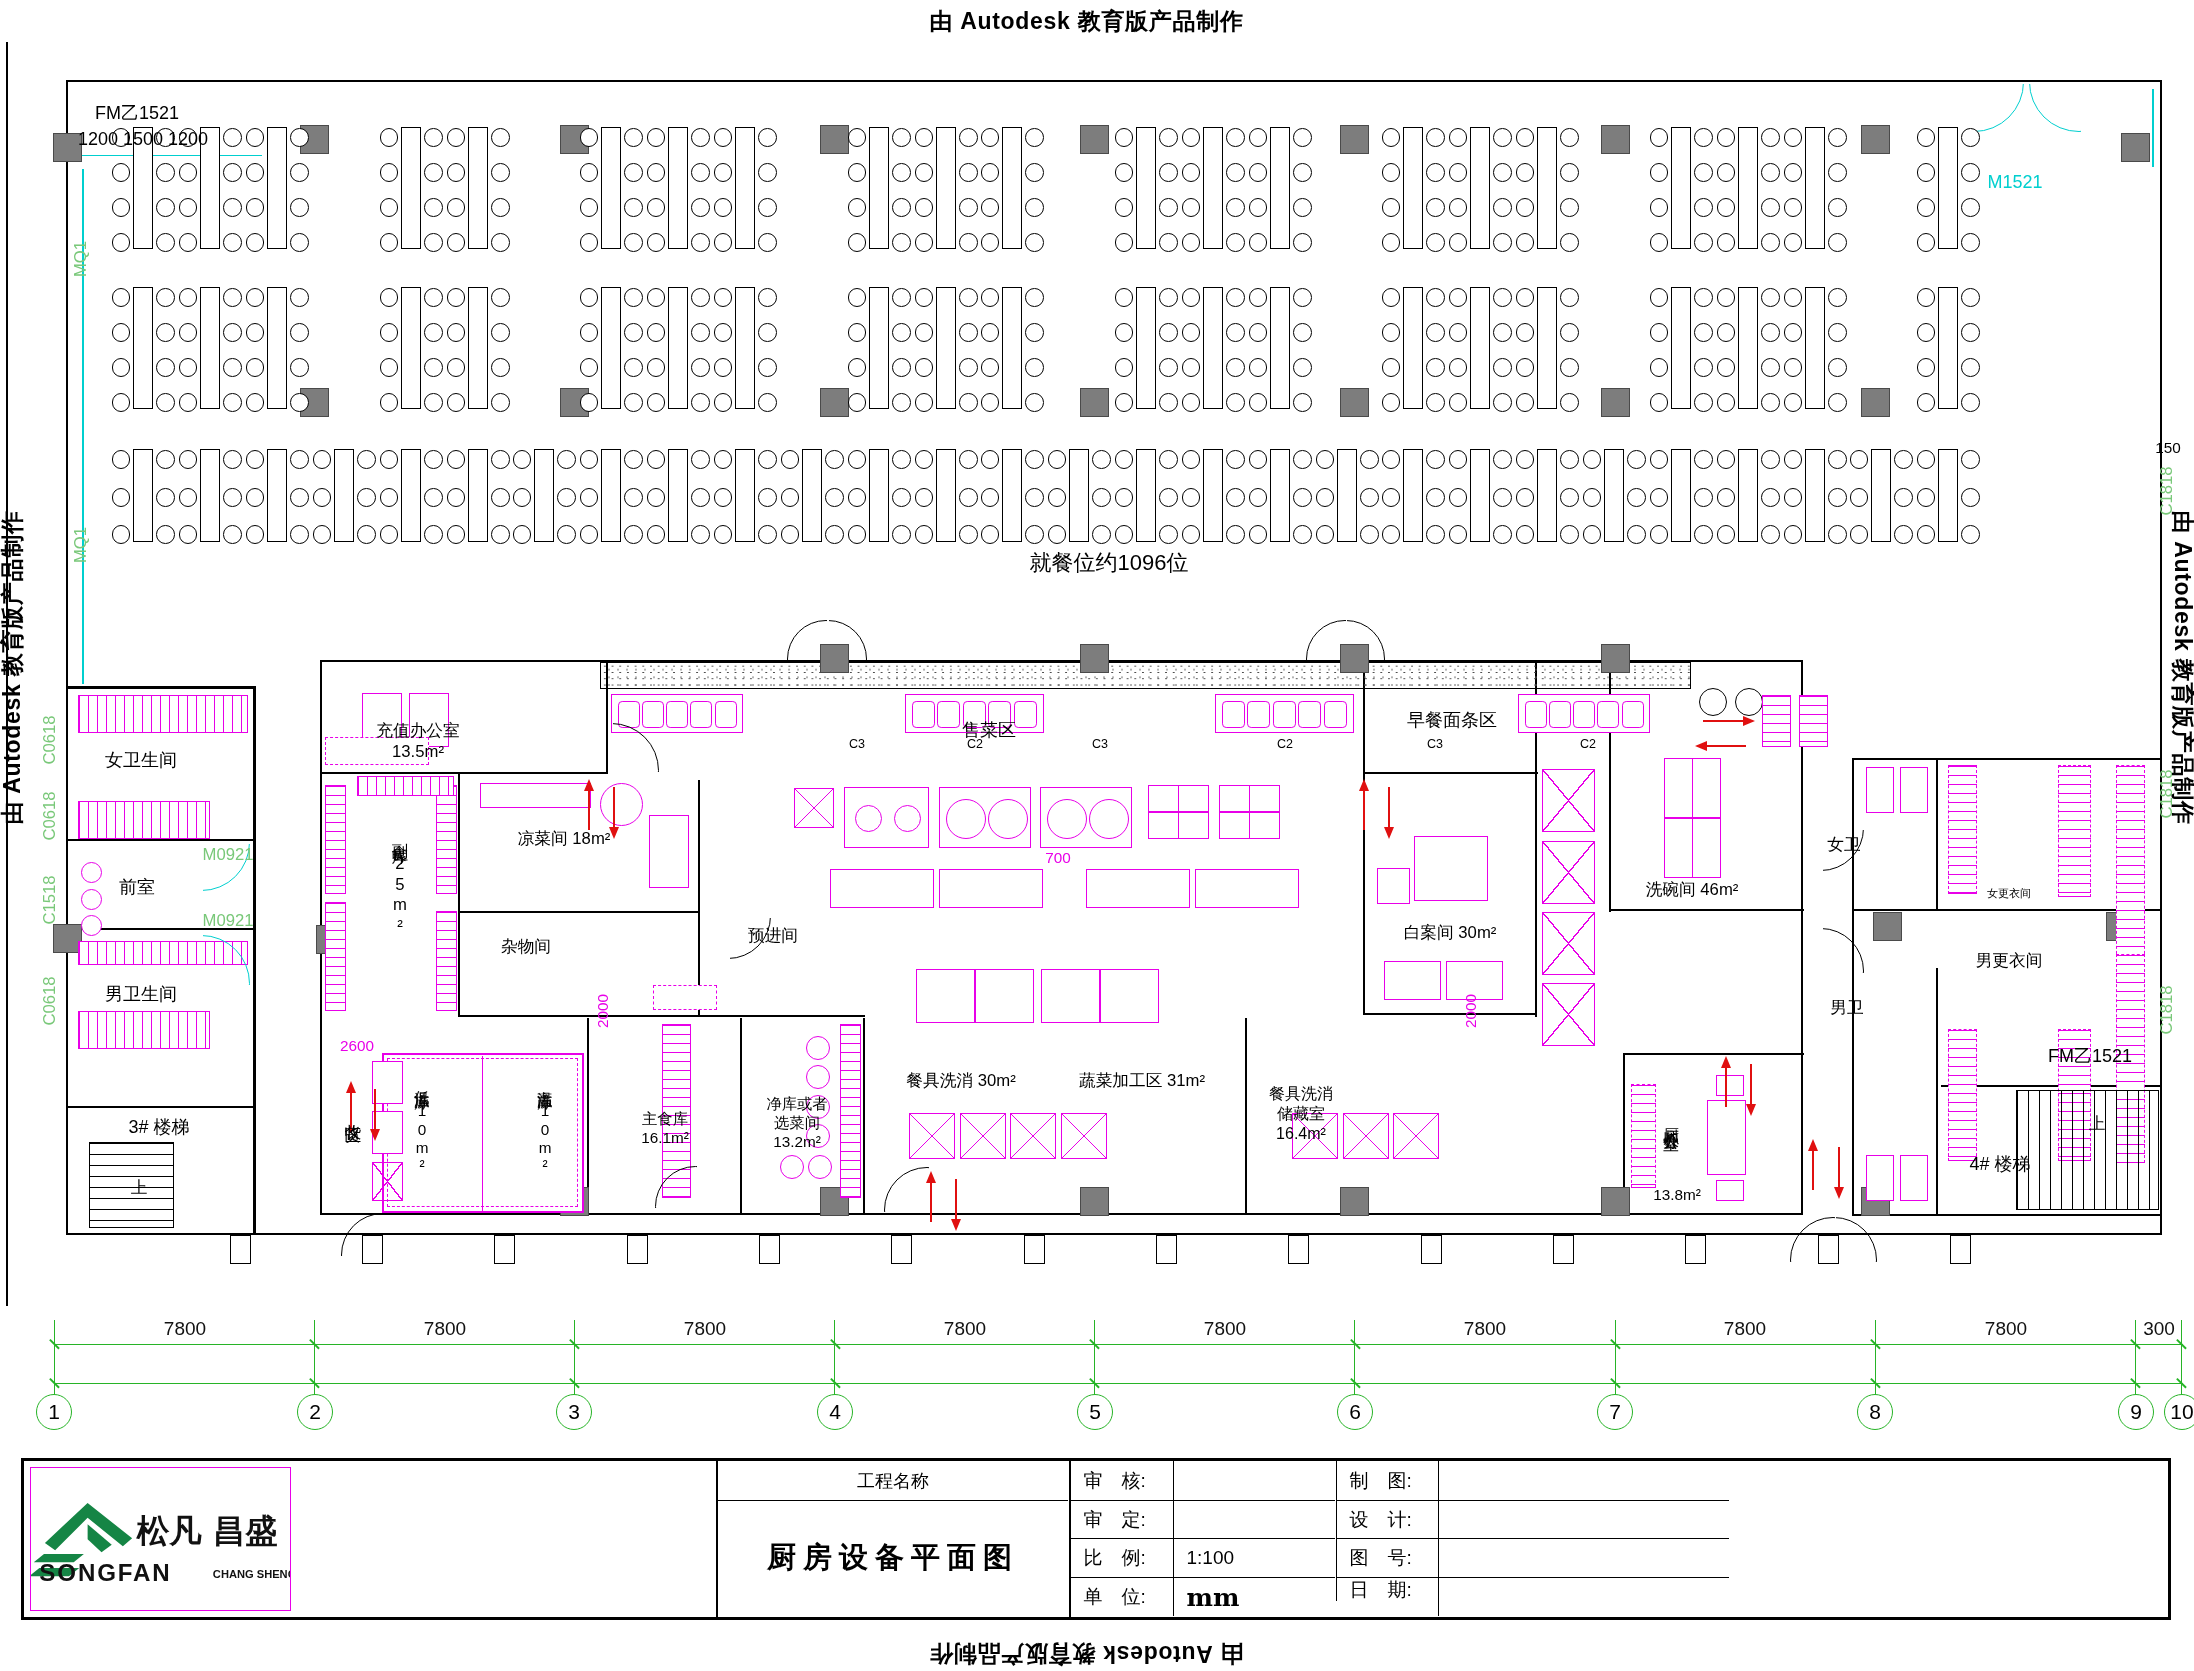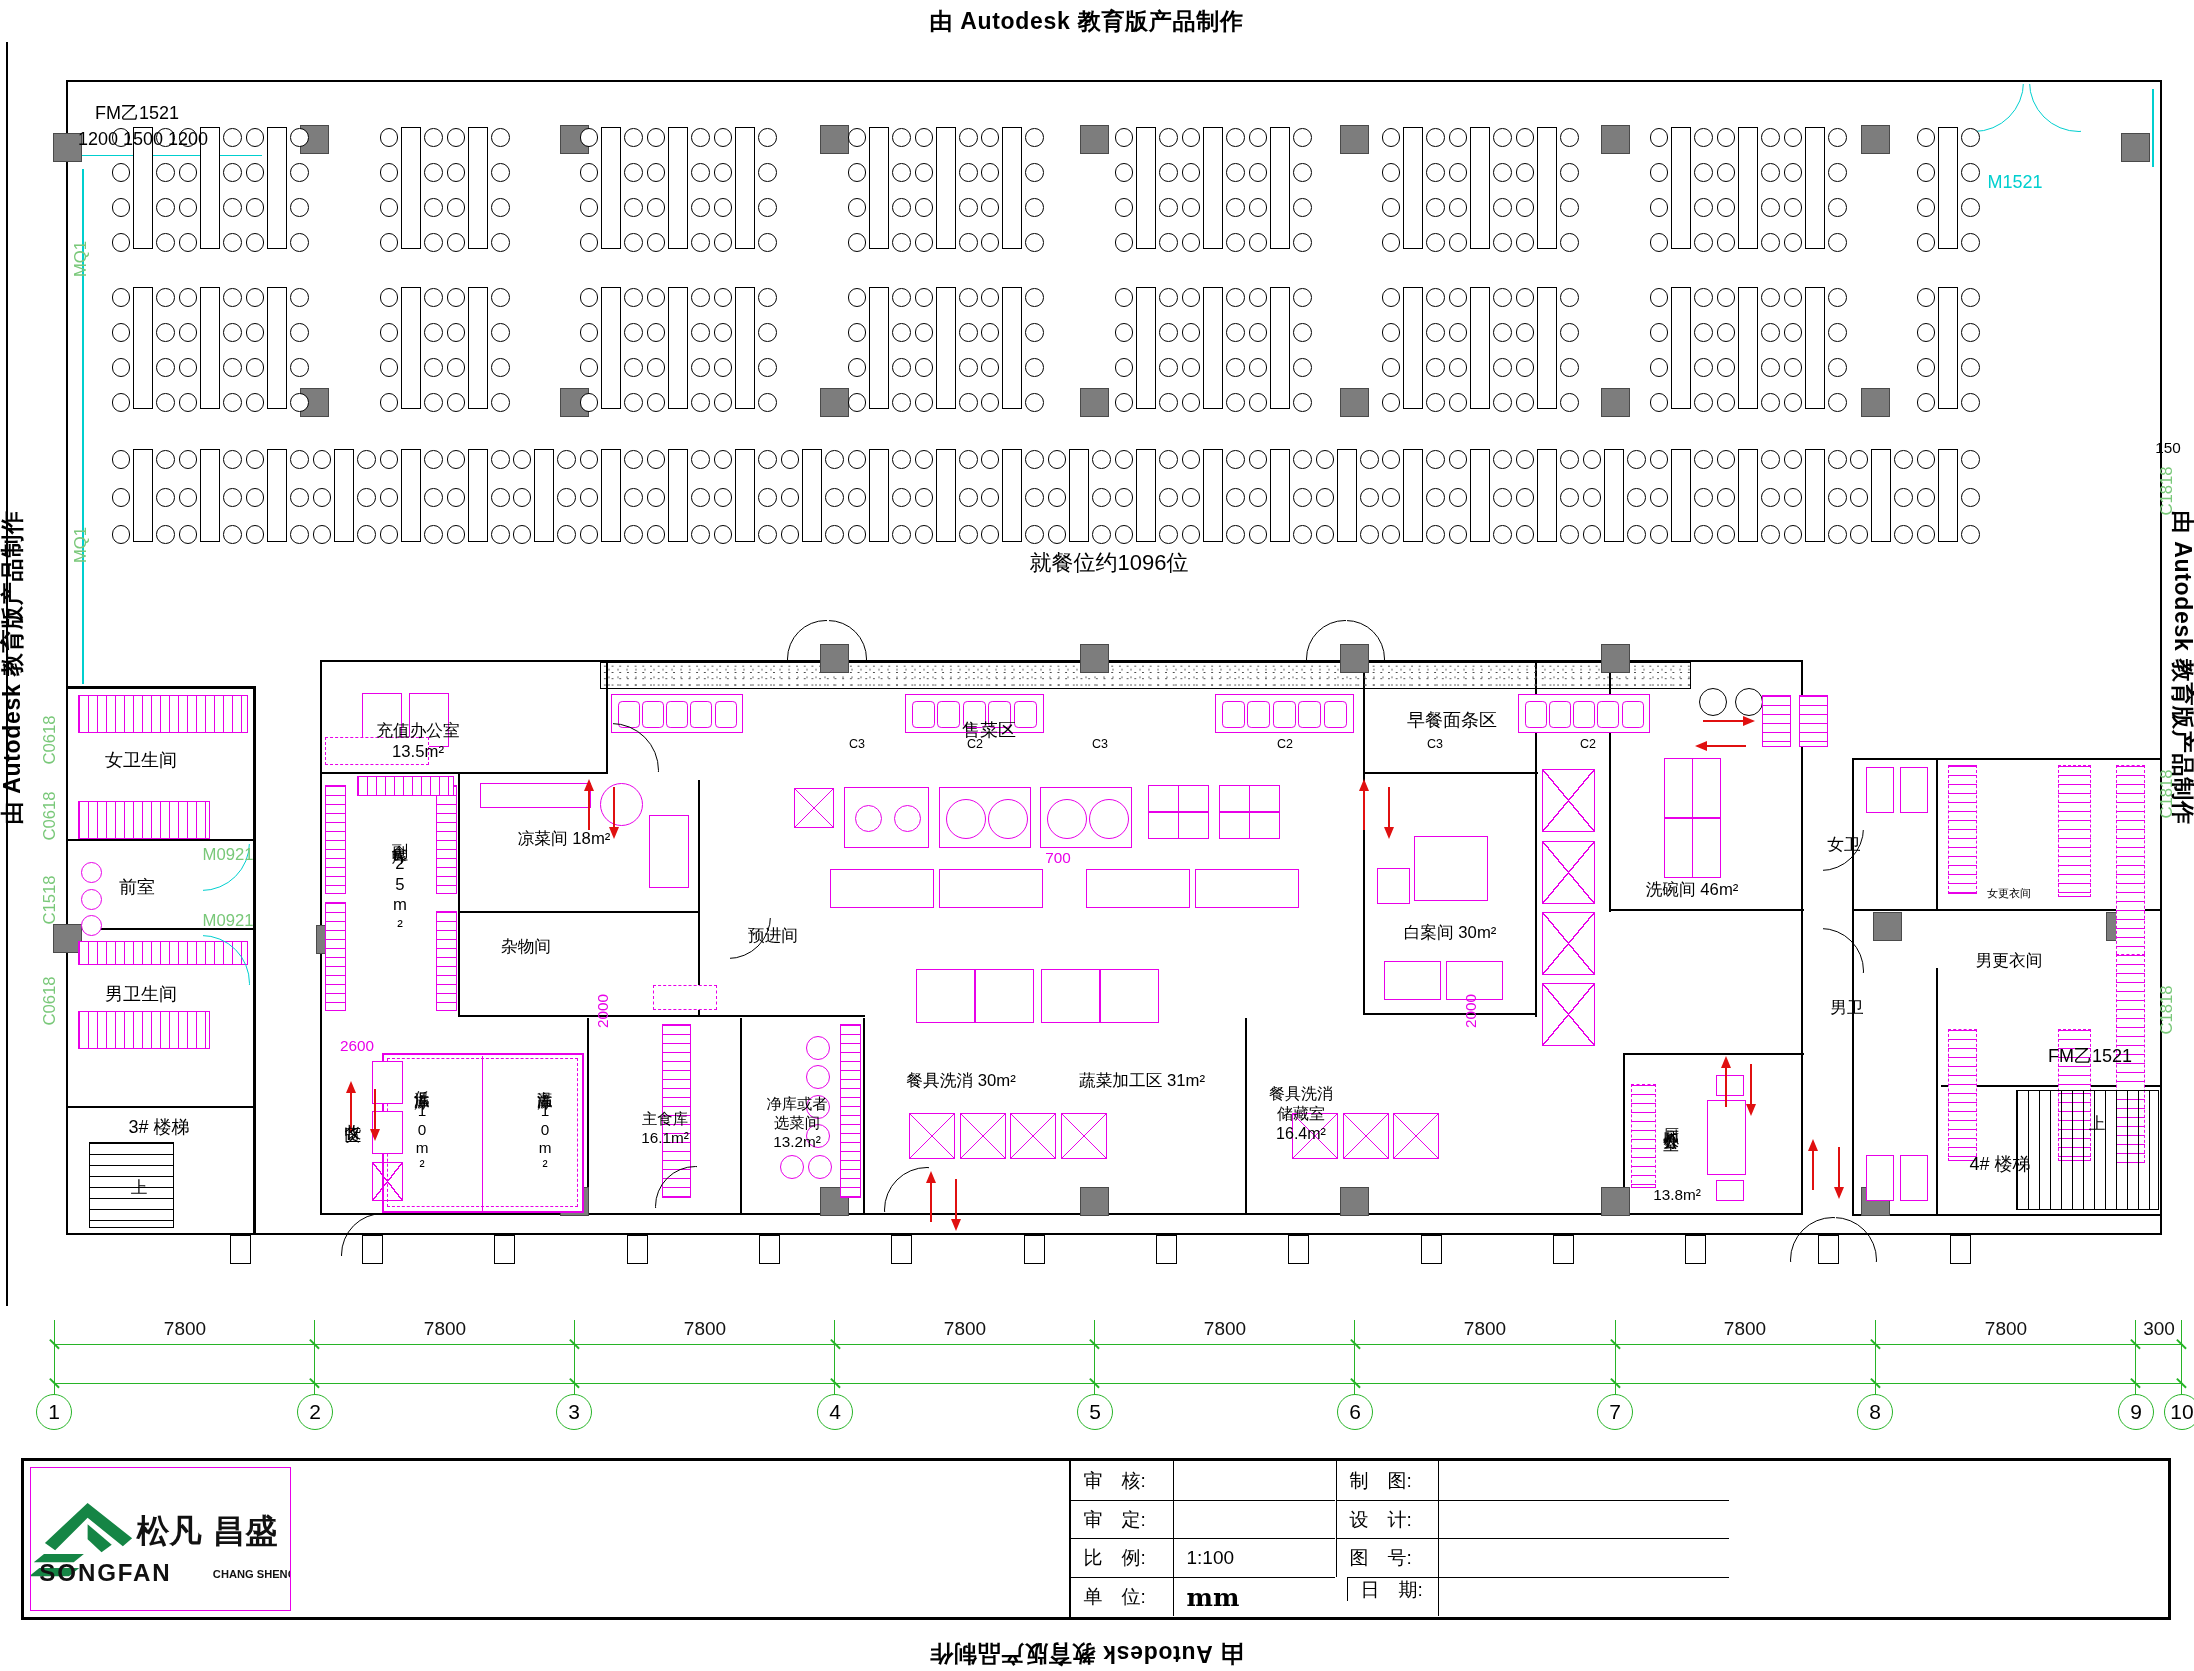--- a/index.html
+++ b/index.html
@@ -1225,35 +1225,39 @@
           <path d="M122,70 L174,114 L152,130 L122,102 Z" fill="#158545"></path>
           <path d="M28,134 L114,134 L92,152 L6,152 Z" fill="#158545"></path>
           <path d="M18,164 L104,164 L82,182 L-4,182 Z" fill="#158545"></path>
           <text x="228" y="108" font-size="70" font-weight="bold" fill="#111">松凡</text>
           <text x="392" y="108" font-size="70" font-weight="bold" fill="#111">昌盛</text>
           <text x="18" y="192" font-size="52" font-weight="bold" letter-spacing="4" fill="#111">SONGFAN</text>
           <text x="392" y="186" font-size="24" font-weight="bold" fill="#111">CHANG SHENG</text>
         </svg>
       </div>
     </div>
+    <div class="tb-cell" style="left:692px;width:352px;">
+      <div class="tb-proj-head">工程名称</div>
+      <div class="tb-proj-title">厨房设备平面图</div>
+    </div>
     <div class="tb-cell" id="tb-fields" style="left:1045px;width:658px;">
         <div class="tb-field" style="left: 0px; top: 0px; width: 102px; height: 39px;">审　核:</div>
         <div class="tb-field" style="left: 102px; top: 0px; width: 162px; height: 39px; border-left: 1.4px solid rgb(0, 0, 0);"></div>
         <div class="tb-field" style="left: 265px; top: 0px; width: 102px; height: 39px; border-left: 1.4px solid rgb(0, 0, 0);">制　图:</div>
         <div class="tb-field" style="left: 367px; top: 0px; width: 291px; height: 39px; border-left: 1.4px solid rgb(0, 0, 0);"></div>
         <div class="tb-field" style="left: 0px; top: 39px; width: 102px; height: 39px; border-top: 1.4px solid rgb(0, 0, 0);">审　定:</div>
         <div class="tb-field" style="left: 102px; top: 39px; width: 162px; height: 39px; border-top: 1.4px solid rgb(0, 0, 0); border-left: 1.4px solid rgb(0, 0, 0);"></div>
         <div class="tb-field" style="left: 265px; top: 39px; width: 102px; height: 39px; border-top: 1.4px solid rgb(0, 0, 0); border-left: 1.4px solid rgb(0, 0, 0);">设　计:</div>
         <div class="tb-field" style="left: 367px; top: 39px; width: 291px; height: 39px; border-top: 1.4px solid rgb(0, 0, 0); border-left: 1.4px solid rgb(0, 0, 0);"></div>
         <div class="tb-field" style="left: 0px; top: 77px; width: 102px; height: 39px; border-top: 1.4px solid rgb(0, 0, 0);">比　例:</div>
         <div class="tb-field" style="left: 102px; top: 77px; width: 162px; height: 39px; border-top: 1.4px solid rgb(0, 0, 0); border-left: 1.4px solid rgb(0, 0, 0);">1:100</div>
         <div class="tb-field" style="left: 265px; top: 77px; width: 102px; height: 39px; border-top: 1.4px solid rgb(0, 0, 0); border-left: 1.4px solid rgb(0, 0, 0);">图　号:</div>
         <div class="tb-field" style="left: 367px; top: 77px; width: 291px; height: 39px; border-top: 1.4px solid rgb(0, 0, 0); border-left: 1.4px solid rgb(0, 0, 0);"></div>
         <div class="tb-field" style="left: 0px; top: 116px; width: 102px; height: 39px; border-top: 1.4px solid rgb(0, 0, 0);">单　位:</div>
         <div class="tb-field" style="left: 102px; top: 116px; width: 162px; height: 39px; border-top: 1.4px solid rgb(0, 0, 0); border-left: 1.4px solid rgb(0, 0, 0);">
           <span class="mono-mm">mm</span>
         </div>
-        <div class="tb-field" style="left: 265px; top: 116px; width: 102px; height: 24px; border-top: 1.4px solid rgb(0, 0, 0); border-left: 1.4px solid rgb(0, 0, 0); margin-left: 11px;">日　期:</div>
+        <div class="tb-field" style="left: 265px; top: 116px; width: 102px; height: 24px; border-top: 1.4px solid rgb(0, 0, 0); border-left: 1.4px solid rgb(0, 0, 0);">日　期:</div>
         <div class="tb-field" style="left: 367px; top: 116px; width: 291px; height: 39px; border-top: 1.4px solid rgb(0, 0, 0); border-left: 1.4px solid rgb(0, 0, 0);"></div>
       </div>
   </div>
 </div>
 
 
 </body></html>

